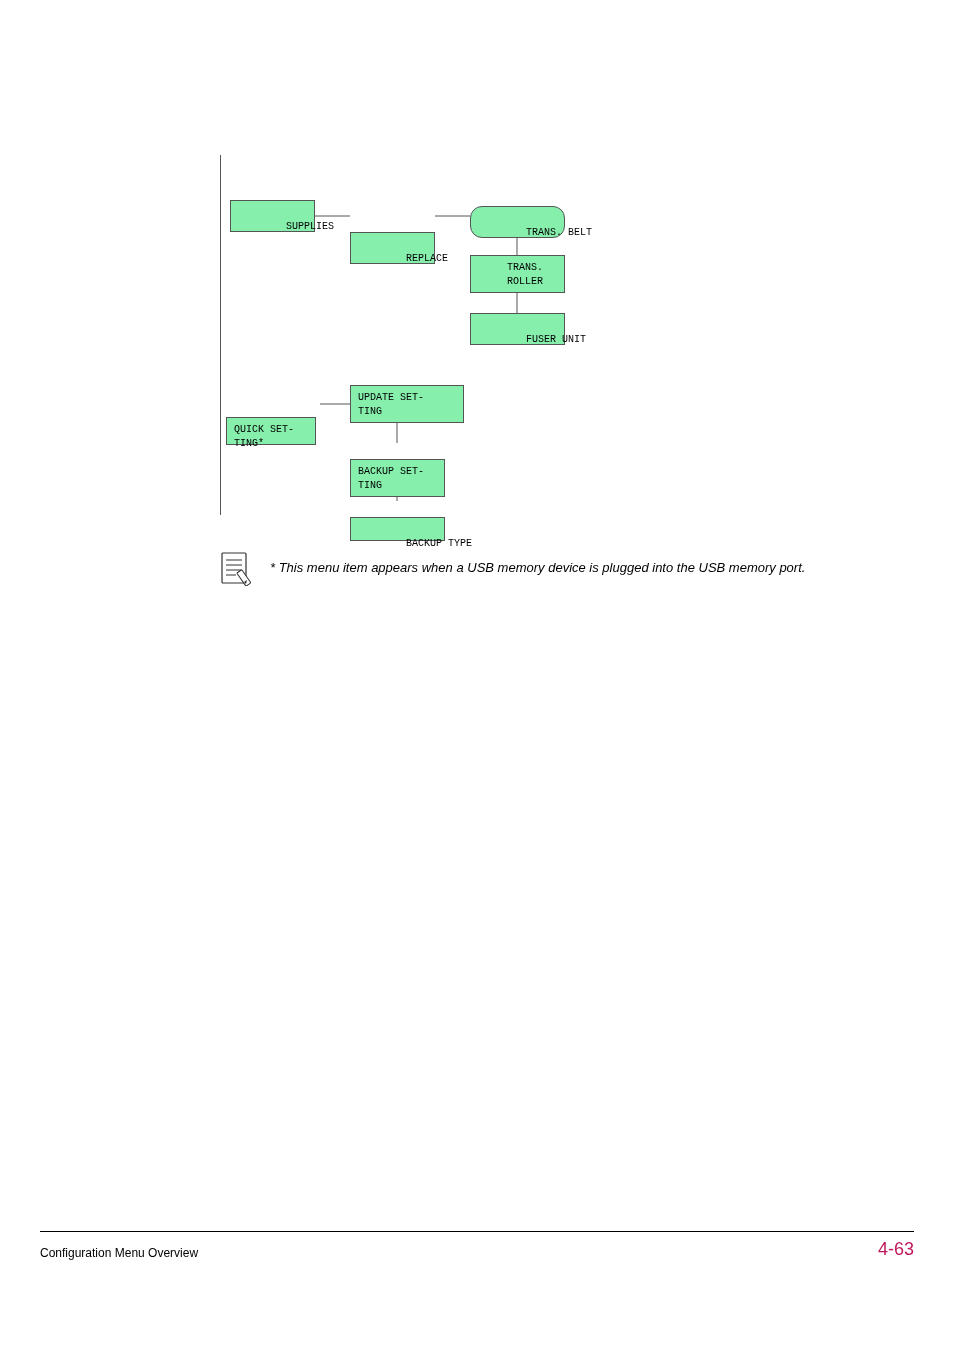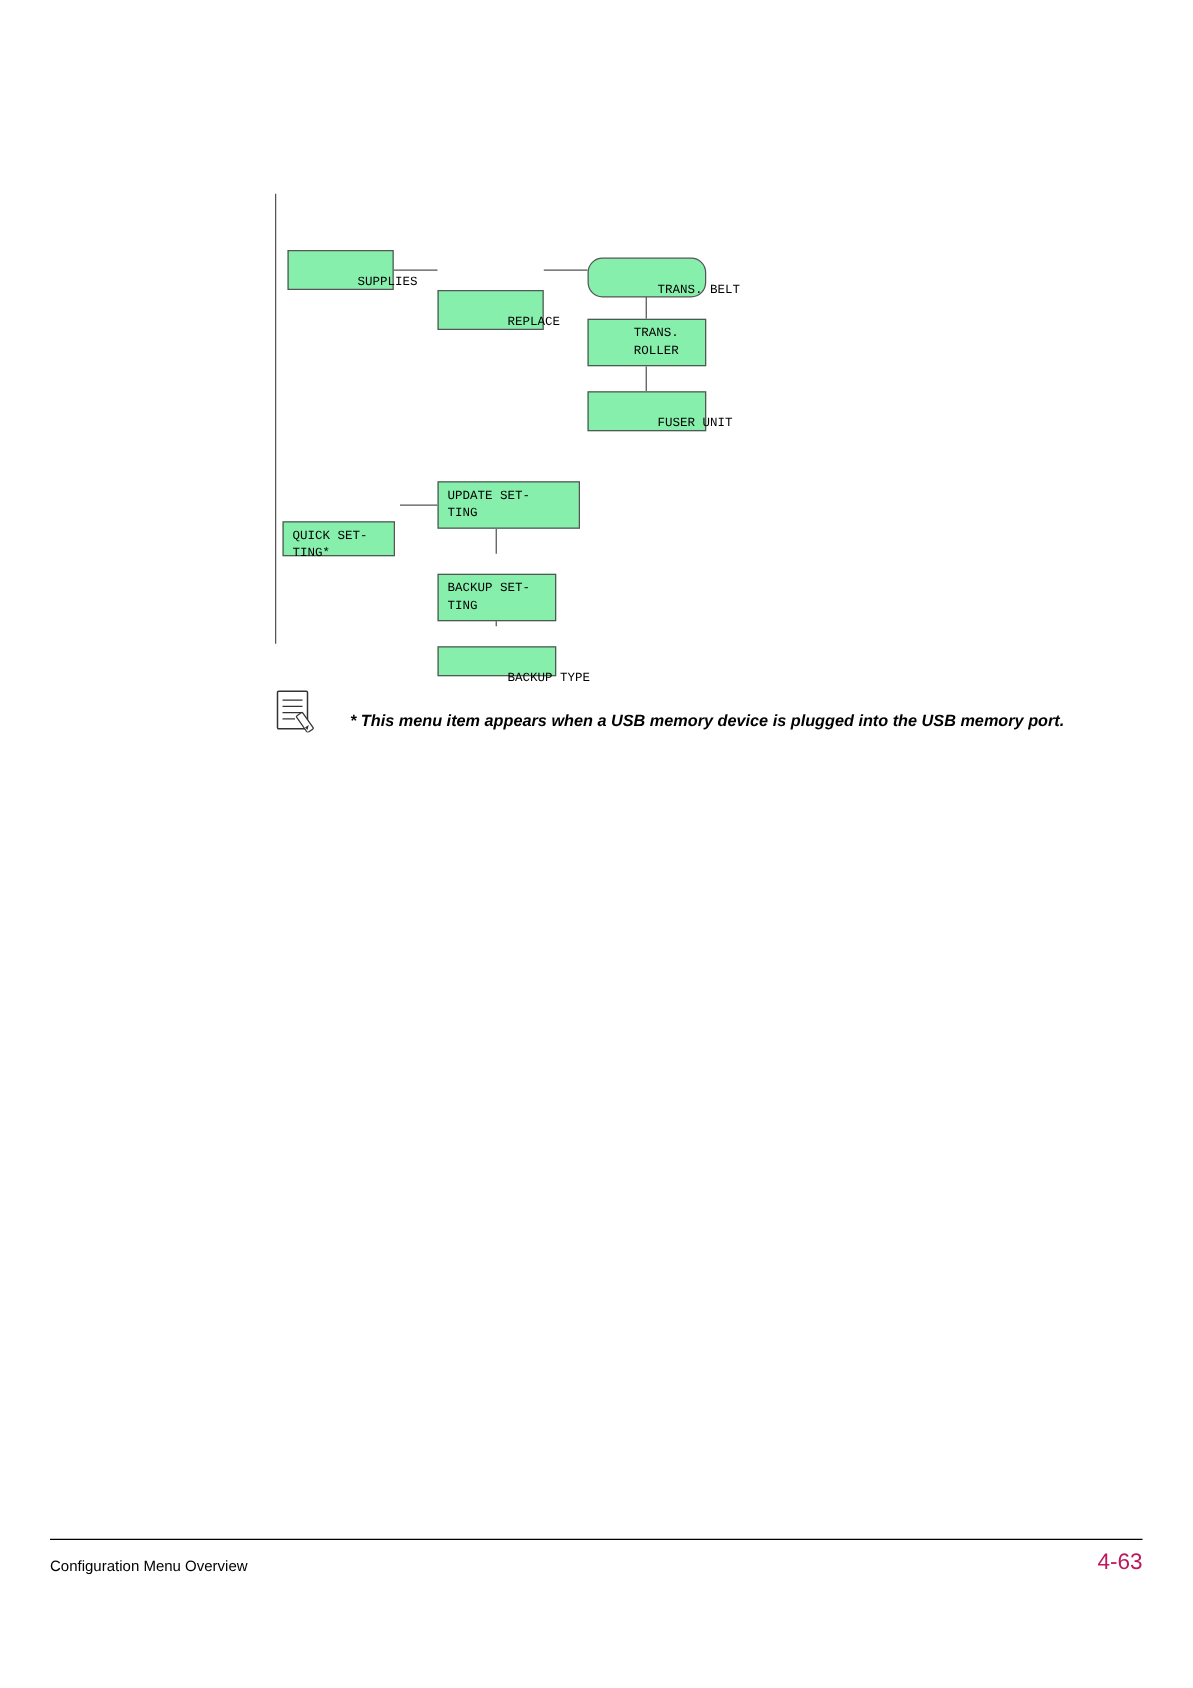--- a/index.html
+++ b/index.html
@@ -56,23 +56,22 @@
       pointer-events: none;
     }
 
     
     .note-area {
       position: absolute;
       top: 550px;
       left: 220px;
       width: 680px;
       display: flex;
-      align-items: flex-end;
-      gap: 20px;
-      font-weight: bold;
+      align-items: center;
+      gap: 10px;
     }
 
     .note-icon {
       width: 40px;
       height: 34px;
       flex-shrink: 0;
       margin-top: 2px;
     }
 
     .note-text {

